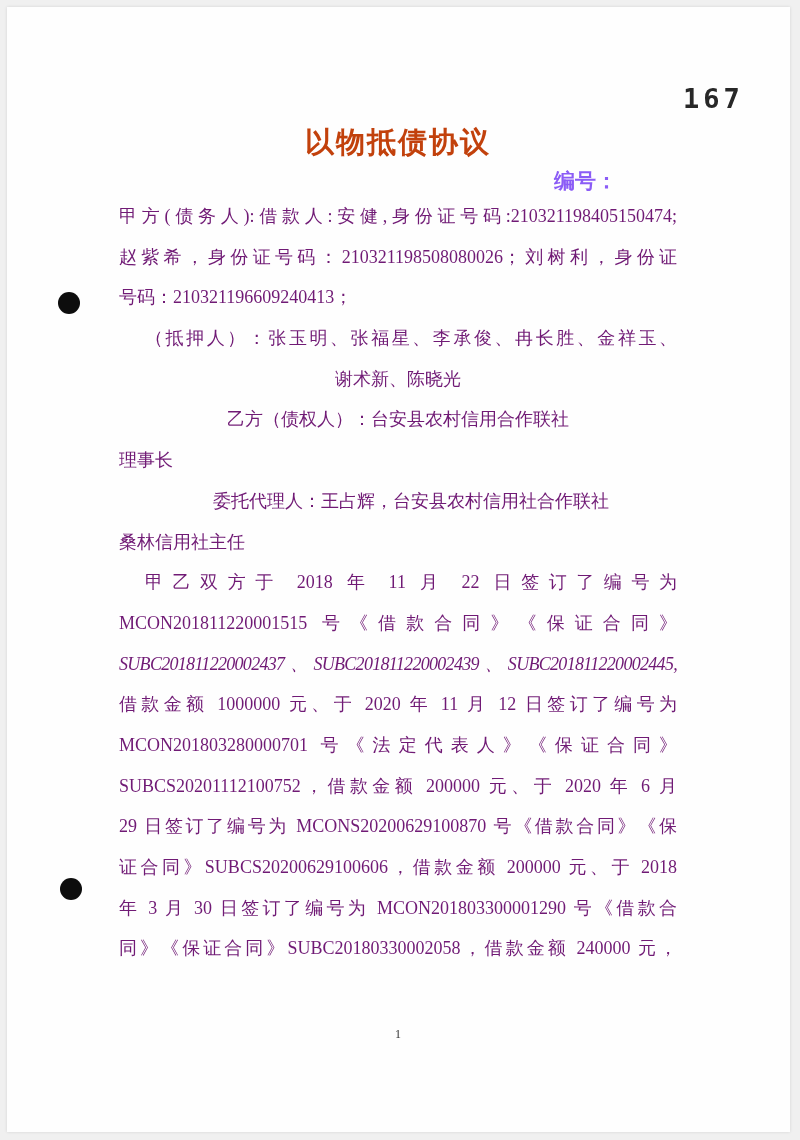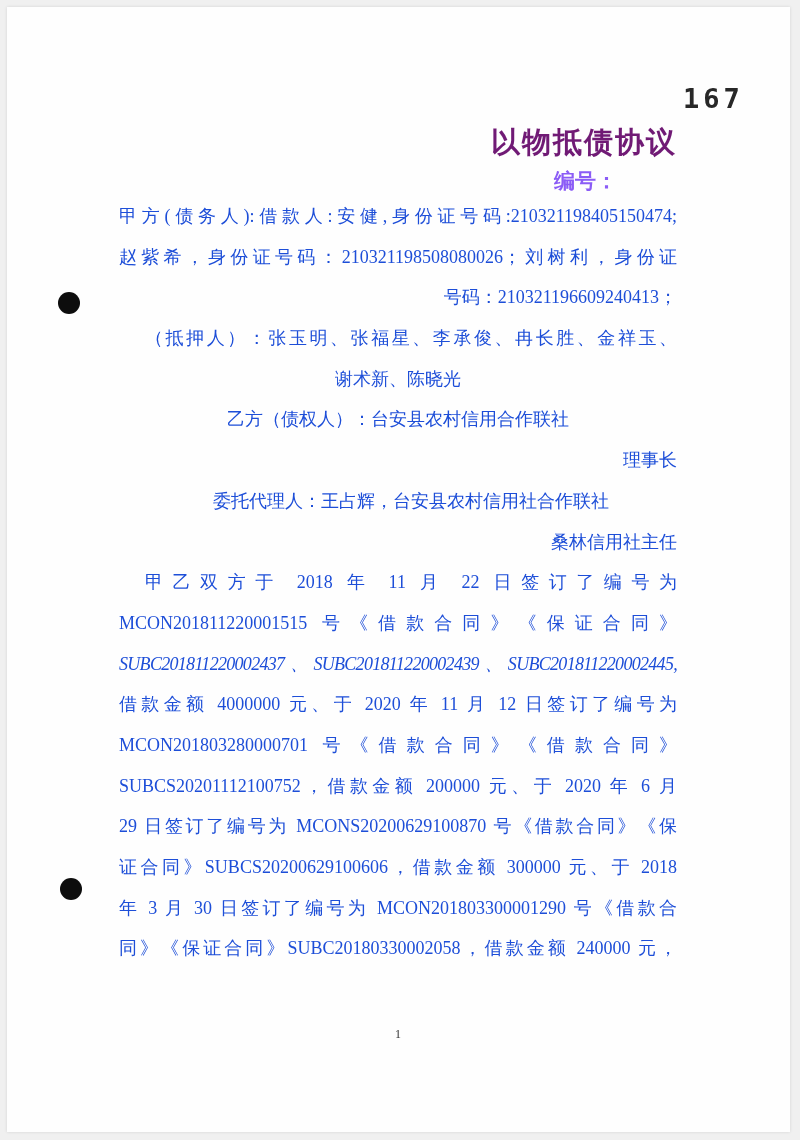--- a/index.html
+++ b/index.html
@@ -34,54 +34,54 @@
     font-size: 27px;
     font-weight: bold;
     letter-spacing: 4px;
     color: #282828;
   }
   .doc-title {
     position: absolute;
     left: 112px;
     top: 116px;
     width: 558px;
-    text-align: right;
+    text-align: center;
     font-family: "Liberation Sans", sans-serif;
     font-weight: bold;
     font-size: 29px;
     letter-spacing: 2px;
-    color: #701a75;
+    color: #c2410c;
   }
   .serial-row {
     position: absolute;
     left: 112px;
     top: 160px;
     width: 498px;
     text-align: right;
     font-family: "Liberation Sans", sans-serif;
     font-weight: bold;
     font-size: 21px;
     color: #8b5cf6;
   }
   .body-block {
     position: absolute;
     left: 112px;
     top: 189px;
     width: 558px;
-    color: #1d4ed8;
+    color: #701a75;
   }
   .line {
     height: 40.7px;
     line-height: 40.7px;
     font-size: 18px;
     white-space: normal;
     overflow: visible;
   }
   .j { text-align: justify; text-align-last: justify; }
-  .c { text-align: right; }
+  .c { text-align: left; }
   .n { text-align: center; }
   .i1 { padding-left: 26px; }
   .tight { letter-spacing: -0.7px; font-style: italic; }
   .footer-page {
     position: absolute;
     left: 112px;
     top: 1020px;
     width: 558px;
     text-align: center;
     font-size: 12px;
@@ -118,25 +118,25 @@
       <div class="line c">号码：210321196609240413；</div>
       <div class="line j i1">（抵押人）：张玉明、张福星、李承俊、冉长胜、金祥玉、</div>
       <div class="line n">谢术新、陈晓光</div>
       <div class="line n">乙方（债权人）：台安县农村信用合作联社</div>
       <div class="line c">理事长</div>
       <div class="line n i1">委托代理人：王占辉，台安县农村信用社合作联社</div>
       <div class="line c">桑林信用社主任</div>
       <div class="line j i1">甲乙双方于 2018 年 11 月 22 日签订了编号为</div>
       <div class="line j">MCON201811220001515 号《借款合同》《保证合同》</div>
       <div class="line j tight">SUBC201811220002437、SUBC201811220002439、SUBC201811220002445,</div>
-      <div class="line j">借款金额 4000000 元、于 2020 年 11 月 12 日签订了编号为</div>
-      <div class="line j">MCON201803280000701 号《借款合同》《借款合同》</div>
+      <div class="line j">借款金额 1000000 元、于 2020 年 11 月 12 日签订了编号为</div>
+      <div class="line j">MCON201803280000701 号《法定代表人》《保证合同》</div>
       <div class="line j">SUBCS20201112100752，借款金额 200000 元、于 2020 年 6 月</div>
       <div class="line j">29 日签订了编号为 MCONS20200629100870 号《借款合同》《保</div>
-      <div class="line j">证合同》SUBCS20200629100606，借款金额 300000 元、于 2018</div>
+      <div class="line j">证合同》SUBCS20200629100606，借款金额 200000 元、于 2018</div>
       <div class="line j">年 3 月 30 日签订了编号为 MCON201803300001290 号《借款合</div>
       <div class="line j">同》《保证合同》SUBC20180330002058，借款金额 240000 元，</div>
     </div>
 
     <div class="footer-page">1</div>
 
   </div>
 </div>
 
 </body></html>

